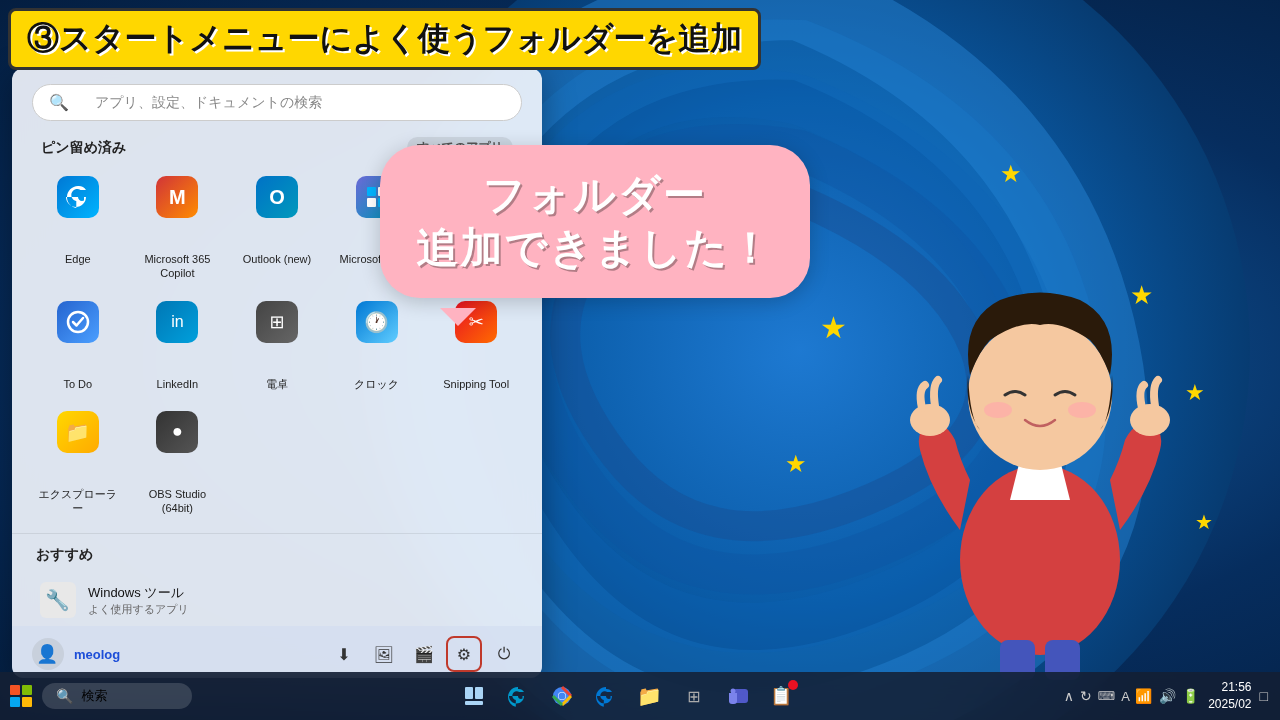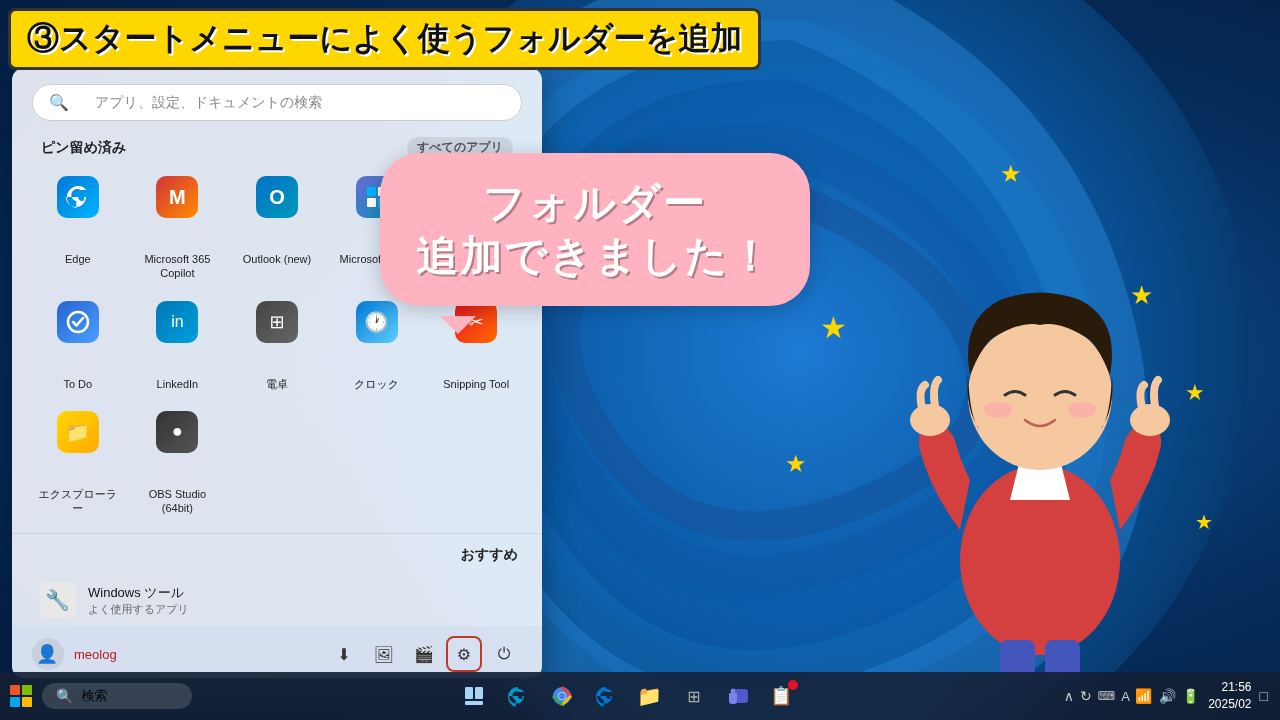--- a/index.html
+++ b/index.html
@@ -156,21 +156,20 @@
       margin-top: 8px;
       padding: 0 24px;
       border-top: 1px solid rgba(0,0,0,0.08);
       padding-top: 12px;
     }
     .rec-label {
       font-size: 14px;
       font-weight: 600;
       color: #222;
       margin-bottom: 10px;
-      text-align: right;
     }
     .rec-item {
       display: flex;
       align-items: center;
       gap: 12px;
       padding: 8px 4px;
       cursor: pointer;
       border-radius: 6px;
     }
     .rec-icon {
@@ -215,22 +214,22 @@
       border-radius: 50%;
       background: #c8d0dc;
       display: flex;
       align-items: center;
       justify-content: center;
       font-size: 18px;
       color: #555;
     }
     .user-name {
       font-size: 13px;
-      color: #b91c1c;
-      font-weight: 400;
+      color: #1d4ed8;
+      font-weight: 700;
       text-align: right;
     }
     .bottom-icons {
       display: flex;
       align-items: center;
       gap: 4px;
     }
     .bottom-icon-btn {
       width: 36px;
       height: 36px;
@@ -265,21 +264,20 @@
       position: absolute;
       top: 145px;
       left: 380px;
       width: 430px;
       background: #ffb3c1;
       border-radius: 40px;
       padding: 24px 36px;
       z-index: 80;
       text-align: center;
       box-shadow: 0 4px 20px rgba(0,0,0,0.2);
-      margin-top: 8px;
     }
     .speech-bubble::after {
       content: '';
       position: absolute;
       bottom: -28px;
       left: 60px;
       border: 18px solid transparent;
       border-top-color: #ffb3c1;
       border-bottom: 0;
     }

